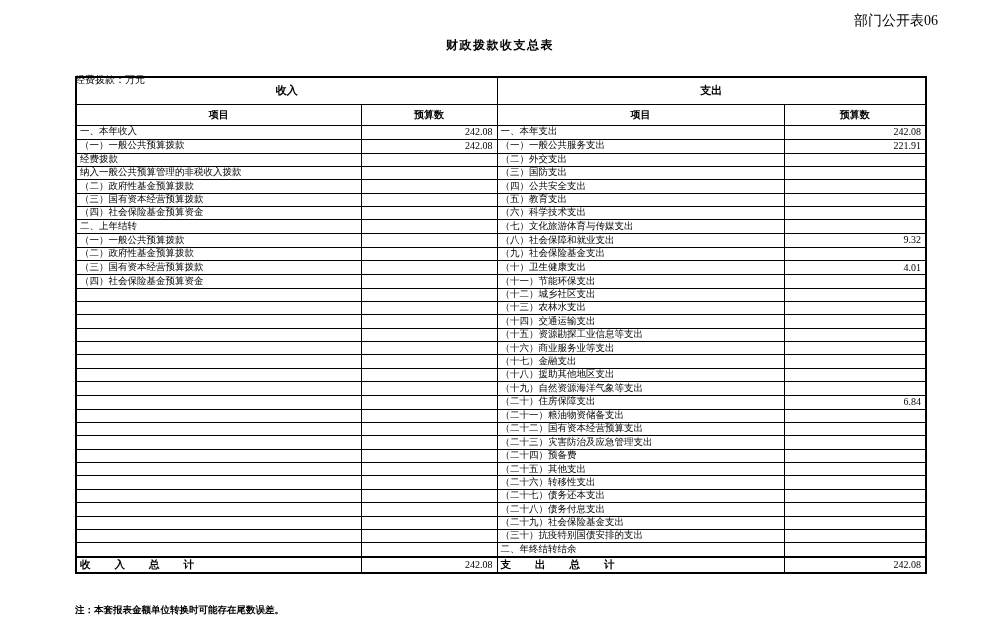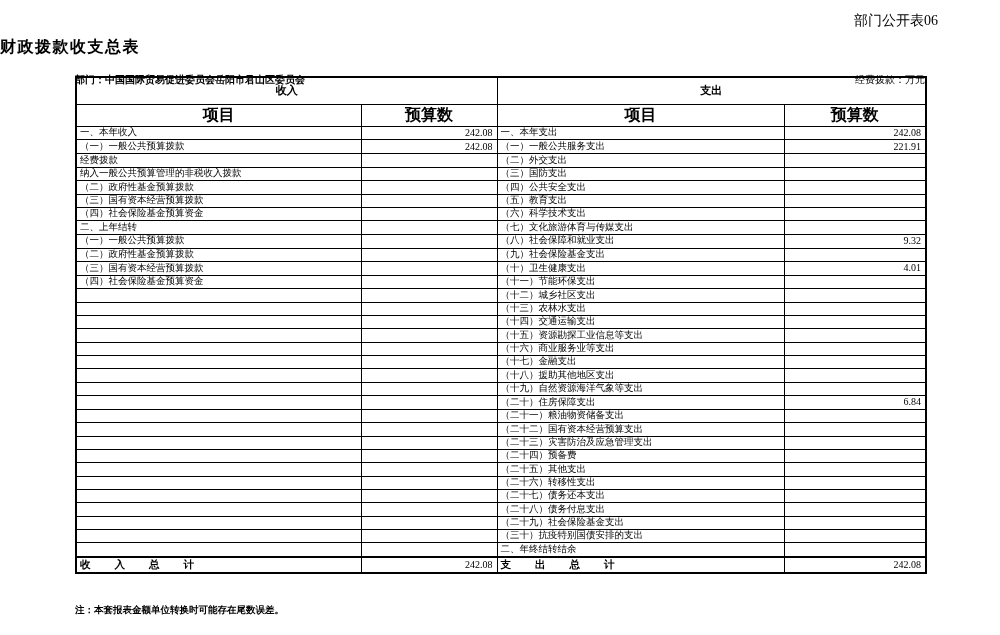--- a/index.html
+++ b/index.html
@@ -20,21 +20,22 @@
     top: 12px;
     right: 62px;
     font-size: 14px;
     white-space: nowrap;
   }
   .title {
     position: absolute;
     top: 37px;
     left: 0;
     width: 100%;
-    font-size: 16px;
+    text-align: center;
+    font-size: 12px;
     font-weight: bold;
     letter-spacing: 1.5px;
   }
   .meta-row {
     position: absolute;
     top: 73px;
     left: 75px;
     width: 850px;
     display: flex;
     justify-content: space-between;
@@ -64,21 +65,21 @@
     vertical-align: middle;
   }
   tr.h1 th {
     height: 27px;
     font-size: 11px;
     font-weight: bold;
     text-align: center;
   }
   tr.h2 th {
     height: 21px;
-    font-size: 16px;
+    font-size: 10px;
     font-weight: bold;
   }
   tbody td {
     font-size: 9.5px;
     line-height: 1;
     height: auto;
   }
   td.item { text-align: left; padding-left: 3px; }
   td.item.ind { }
   td.val { text-align: right; padding-right: 4px; font-size: 10px; }
@@ -100,21 +101,20 @@
 </head>
 <body>
 
 <div class="page">
 
   <div class="doc-label">部门公开表06</div>
 
   <div class="title">财政拨款收支总表</div>
 
   <div class="meta-row">
-    <span class="dept">部门：中国国际贸易促进委员会岳阳市君山区委员会</span>
     <span class="unit">经费拨款：万元</span>
   </div>
 
   <div class="table-wrap">
     <table class="budget-table">
       <colgroup>
         <col style="width:285px">
         <col style="width:136px">
         <col style="width:287px">
         <col style="width:142px">

